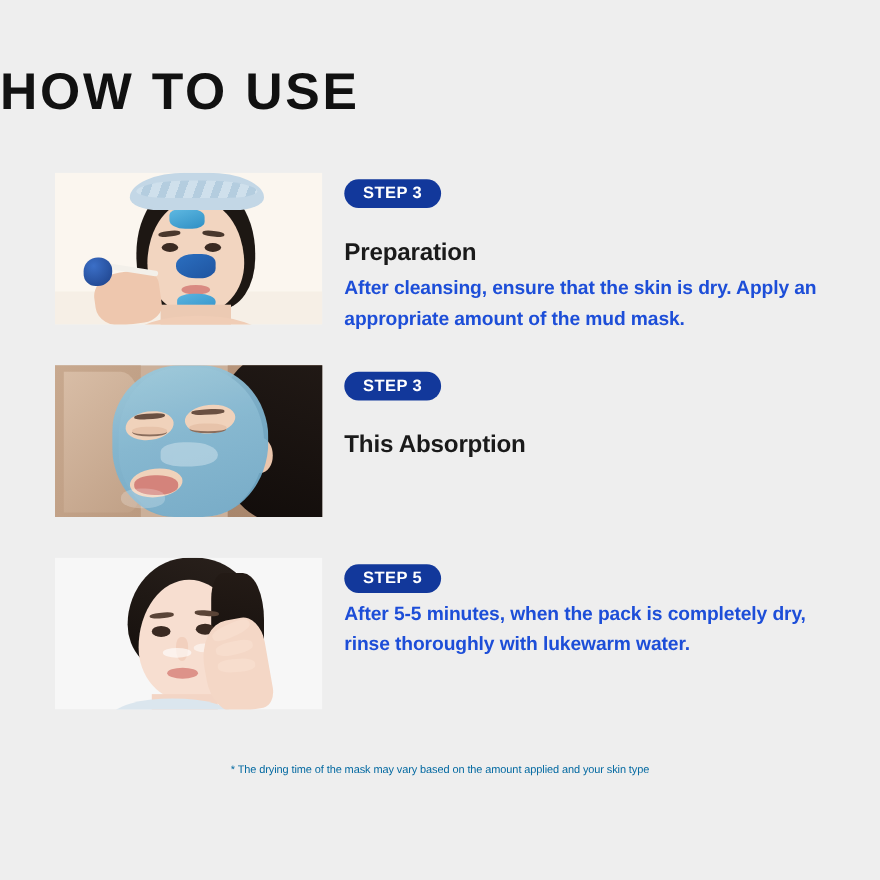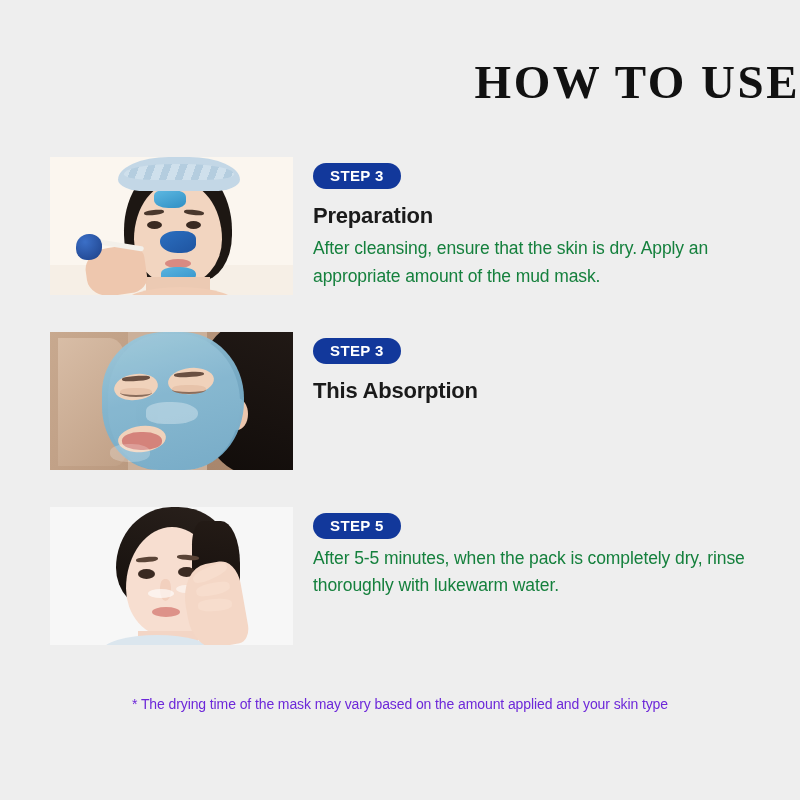--- a/index.html
+++ b/index.html
@@ -23,22 +23,22 @@
     height: 800px;
     background: #eeeeee;
   }
 
   
   .page-title {
     position: absolute;
     top: 57px;
     left: 0;
     width: 800px;
-    text-align: right;
-    font-family: Liberation Serif, serif;
+    text-align: left;
+    font-family: Liberation Sans, sans-serif;
     font-size: 47px;
     font-weight: 700;
     letter-spacing: 2.5px;
     color: #111111;
     line-height: 1.1;
   }
 
   
   .steps {
     position: absolute;
@@ -76,49 +76,49 @@
     color: #ffffff;
     font-size: 15px;
     font-weight: 700;
     letter-spacing: 0.4px;
     padding: 5px 17px 6px 17px;
     border-radius: 14px;
     line-height: 1;
   }
 
   .step-title {
-    margin-top: 14px;
+    margin-top: 27px;
     font-size: 22px;
     font-weight: 700;
     color: #1a1a1a;
     letter-spacing: -0.2px;
     line-height: 1.2;
   }
 
   .step-desc {
     margin-top: 6px;
     font-size: 17.5px;
-    font-weight: 400;
-    color: #15803d;
+    font-weight: 700;
+    color: #1d4ed8;
     line-height: 1.55;
     letter-spacing: -0.1px;
   }
 
   
   .footnotes {
     position: absolute;
     left: 0;
     top: 692px;
     width: 800px;
     text-align: center;
   }
 
   .footnote {
-    font-size: 14px;
-    color: #6d28d9;
+    font-size: 10px;
+    color: #0369a1;
     line-height: 1.75;
     letter-spacing: -0.1px;
   }
 
   
   .photo { position: relative; width: 100%; height: 100%; }
 
   
   .face {
     position: absolute;

